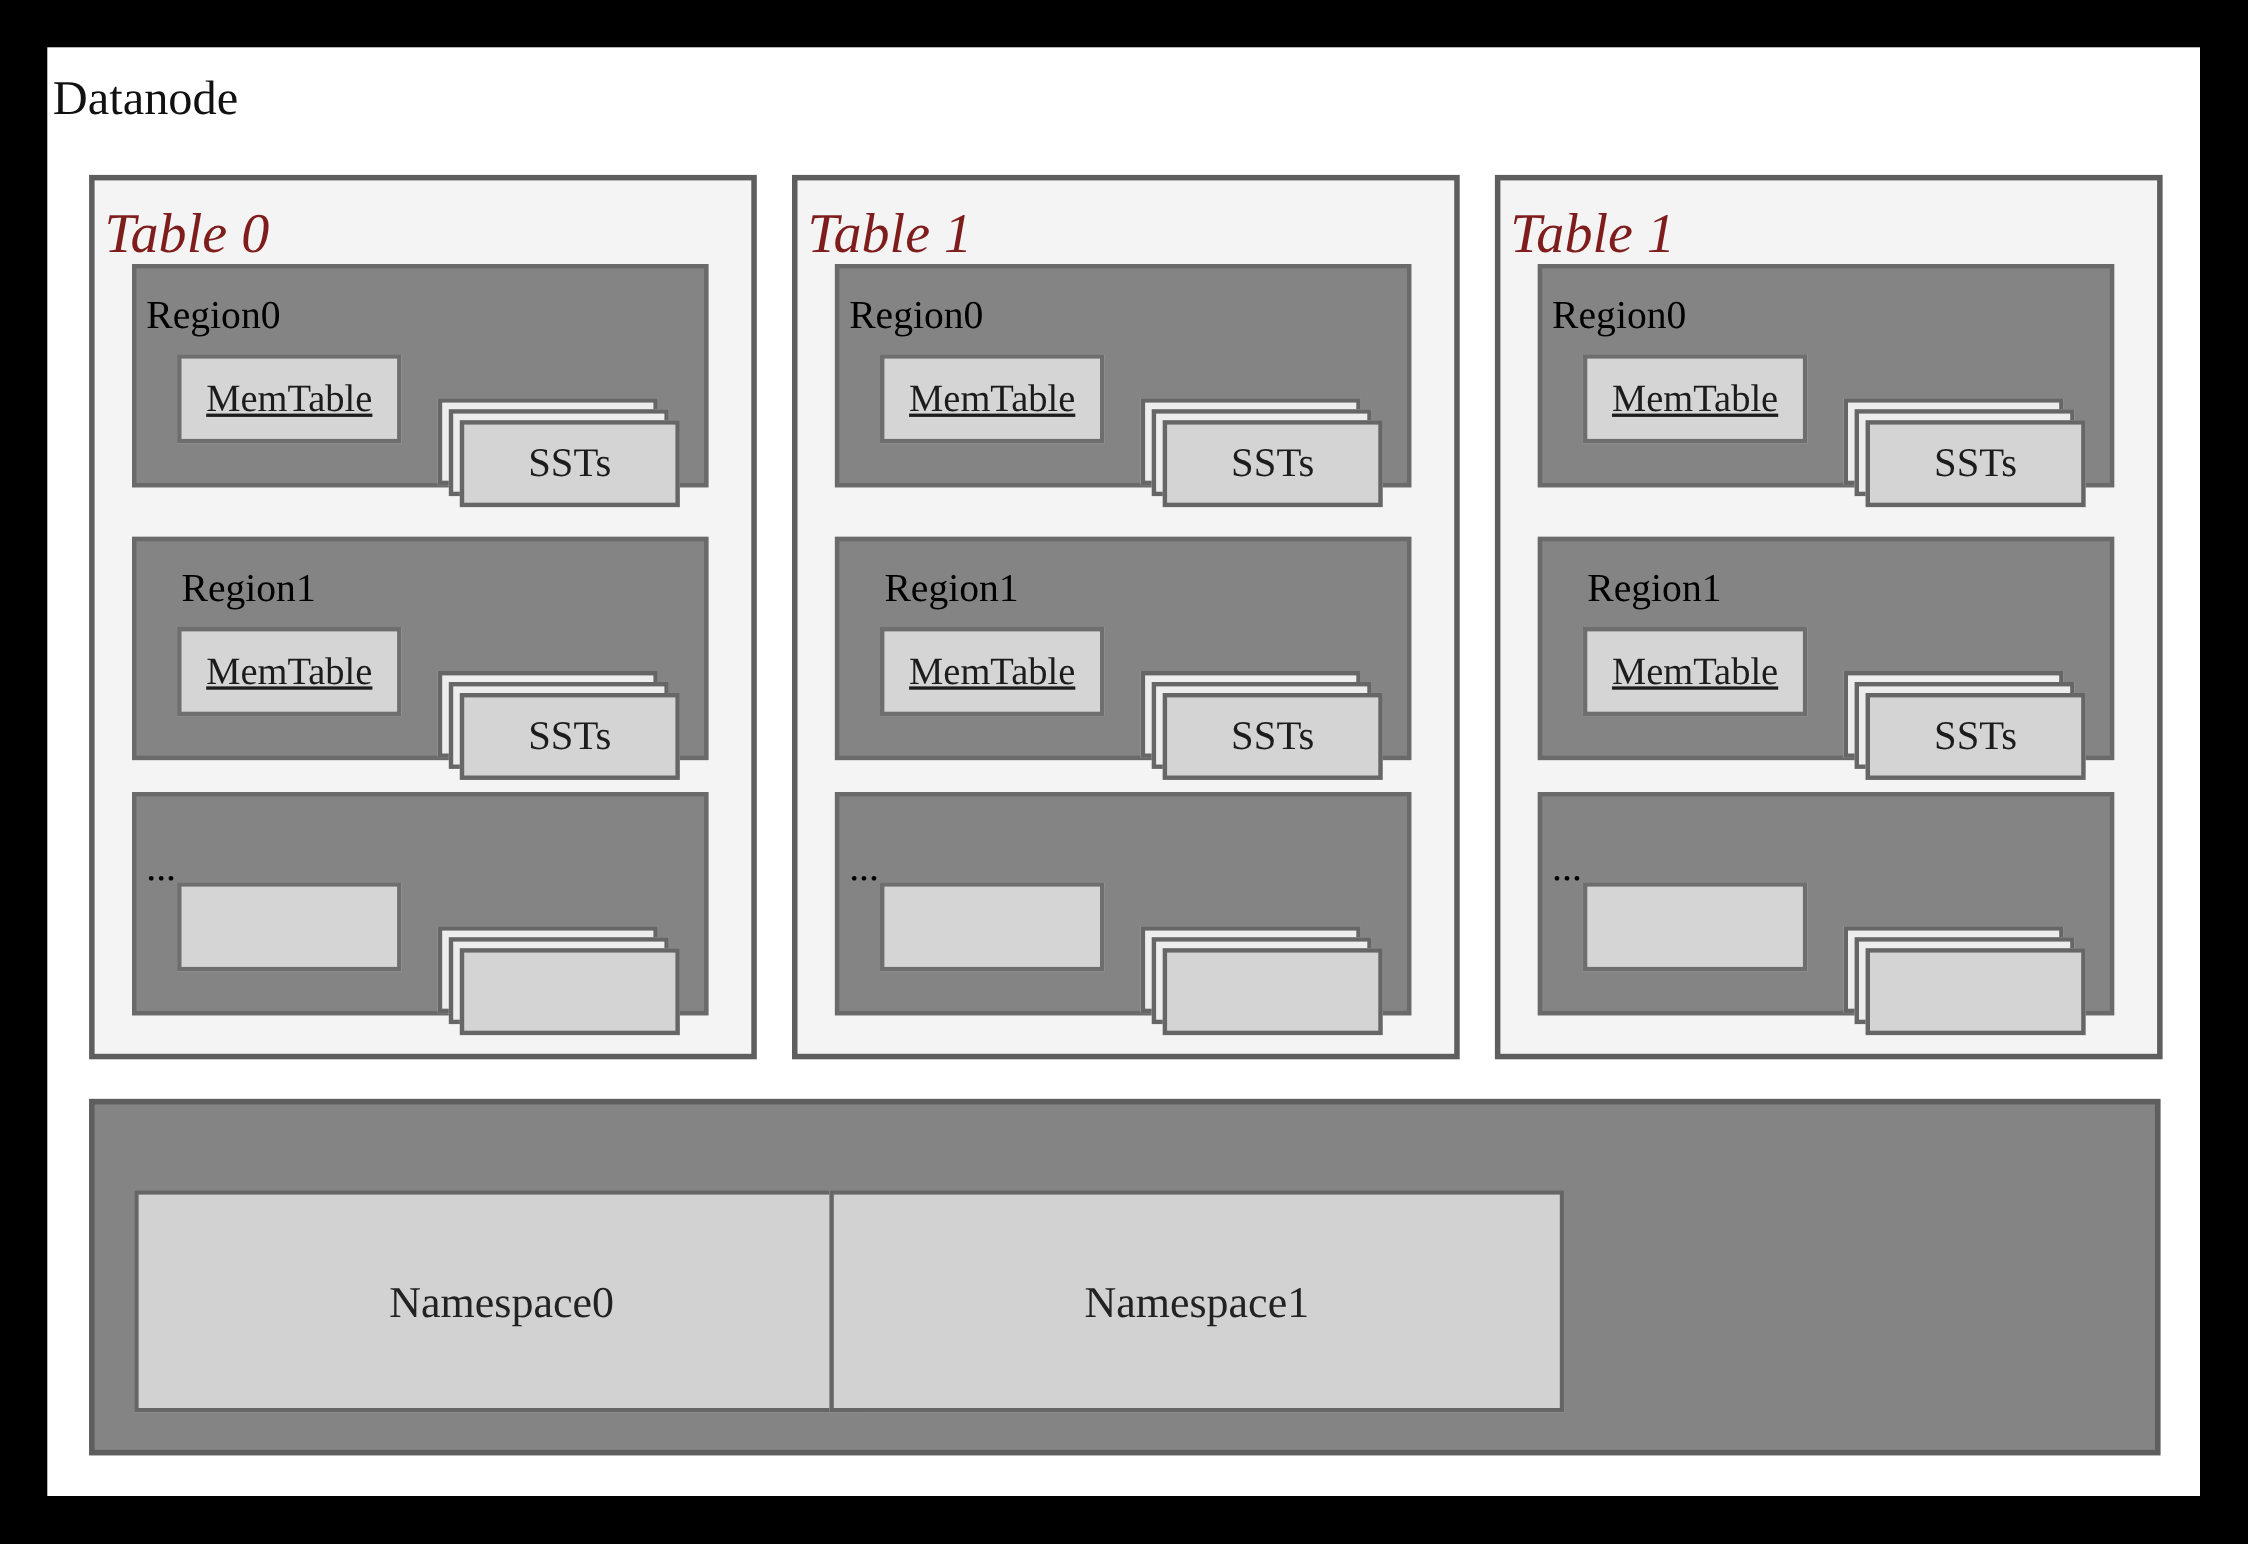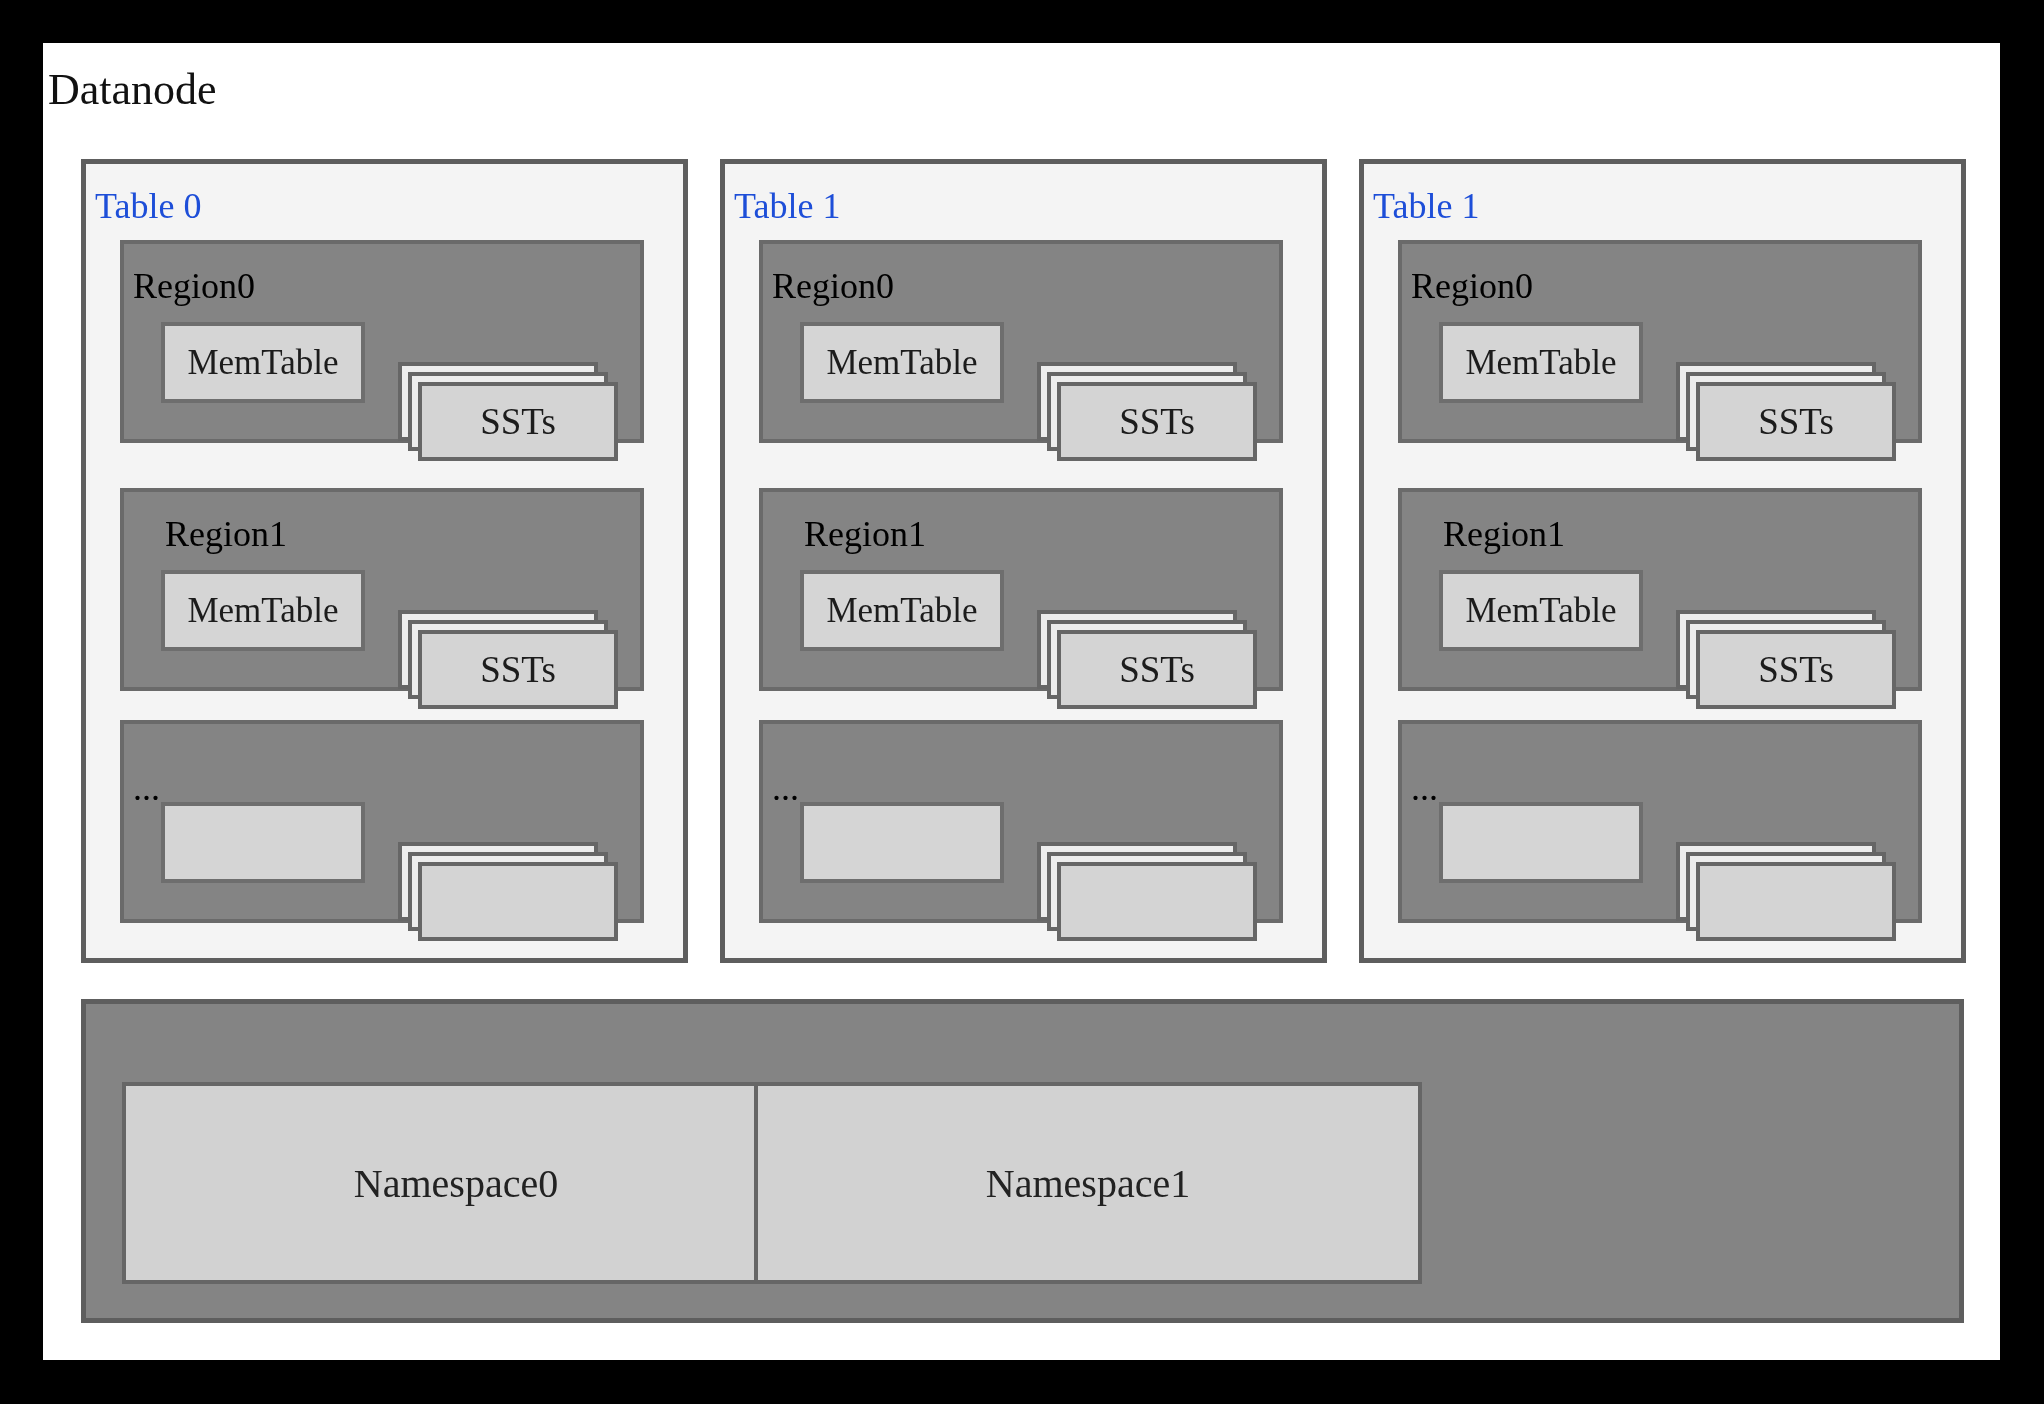--- a/index.html
+++ b/index.html
@@ -17,39 +17,40 @@
     position:absolute; left:5px; top:25px;
     font-size:44px; line-height:1; color:#111111; white-space:nowrap;
   }
   
   .table-box {
     position:absolute; top:116px; width:607px; height:804px;
     background:#f4f4f4; border:5px solid #5e5e5e;
   }
   .t0 { left:38px; } .t1 { left:677px; } .t2 { left:1316px; }
   .table-label {
-    margin:24px 0 0 9px; font-size:36px; line-height:1; color:#1d4ed8;
+    margin:24px 0 0 9px; font-size:51px; line-height:1; color:#7f1d1d;
     white-space:nowrap;
+    font-style:italic;
   }
   
   .region {
     position:absolute; left:34px; width:524px; height:203px;
     background:#848484; border:4px solid #6a6a6a;
   }
   .r0 { top:76px; } .r1 { top:324px;padding-left:32px; } .r2 { top:556px; }
   .region-label {
     margin:24px 0 0 9px; font-size:36px; line-height:1; color:#000000;
     white-space:nowrap;
   }
   .region-label.dots { margin-top:46px; }
   .memtable {
     position:absolute; left:37px; top:78px; width:204px; height:81px;
     background:#d5d5d5; border:4px solid #6e6e6e;
     display:flex; align-items:center; justify-content:center;
-    font-size:35px; color:#1c1c1c; white-space:nowrap;
+    font-size:35px; color:#1c1c1c; white-space:nowrap;text-decoration:underline;
   }
   .ssts-stack { position:absolute; left:274px; top:74px; width:220px; height:99px;margin-top:44px; }
   .sheet {
     position:absolute; width:200px; height:79px;
     background:#ededed; border:4px solid #666666;
   }
   .sheet.s1 { left:0; top:0; }
   .sheet.s2 { left:10px; top:10px; }
   .sheet.front {
     left:20px; top:20px; background:#d4d4d4;

